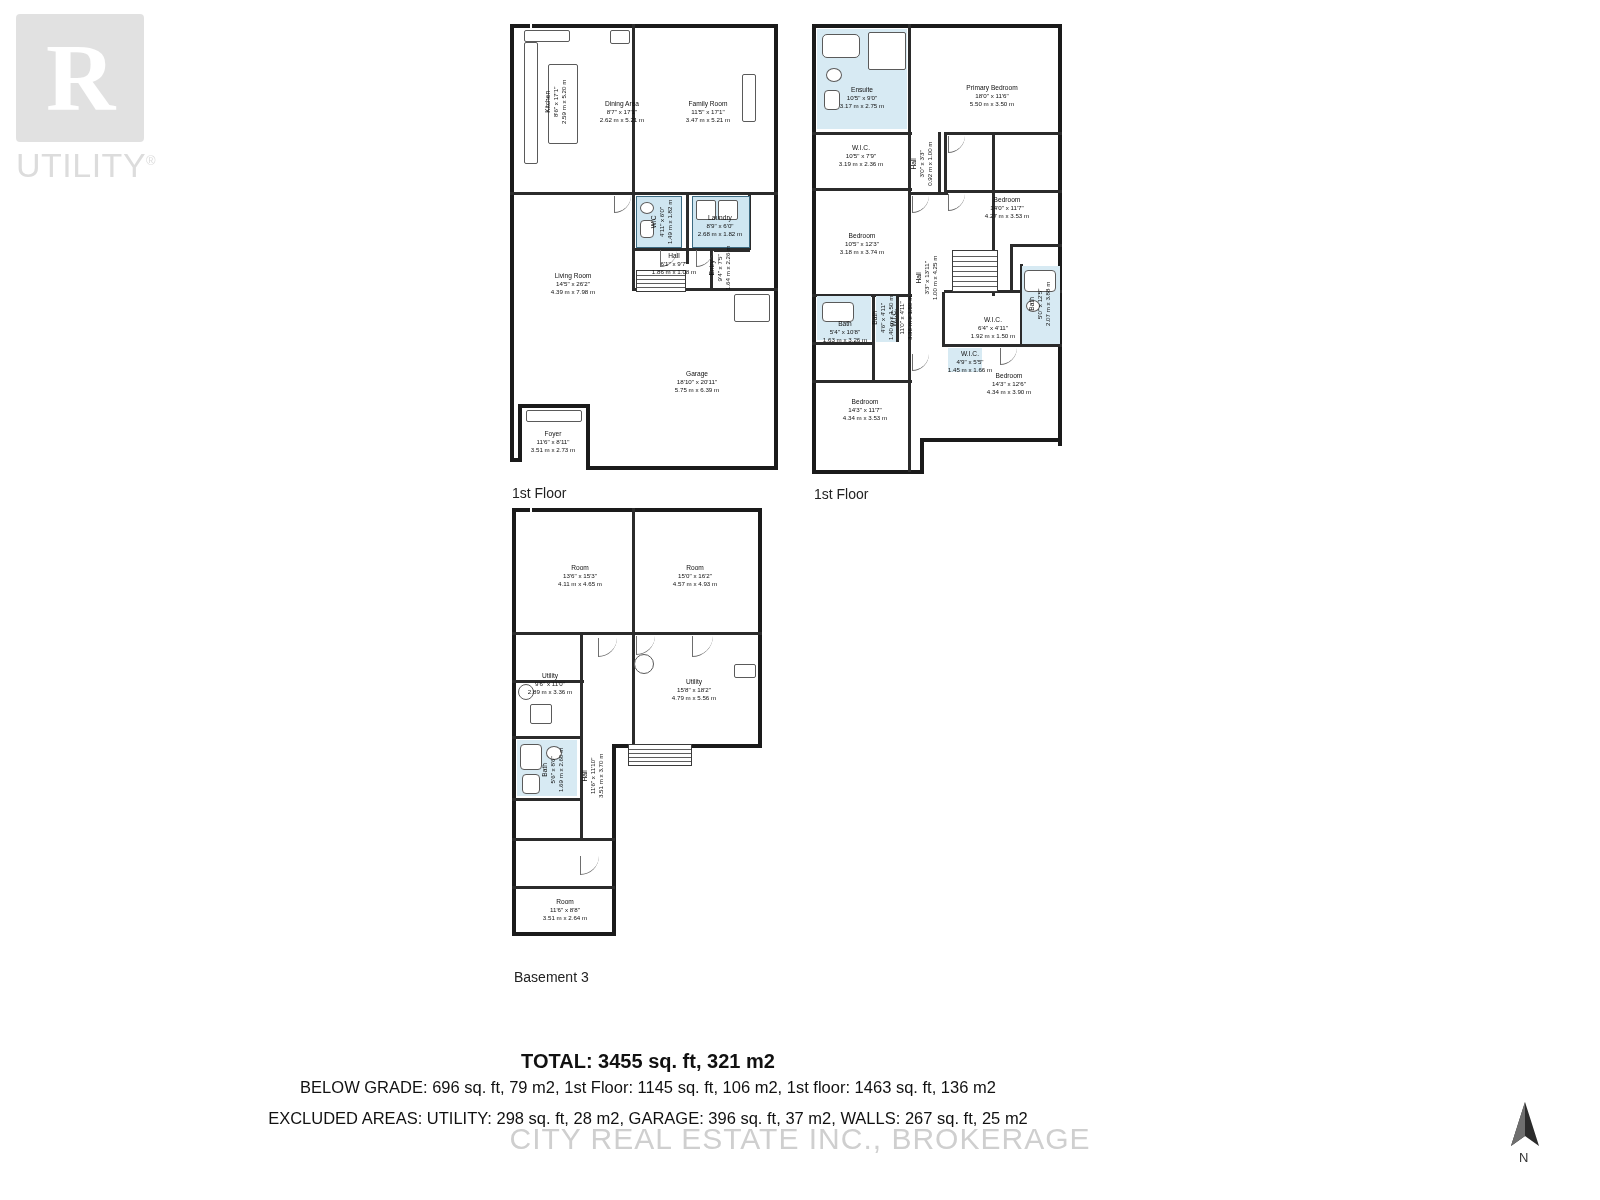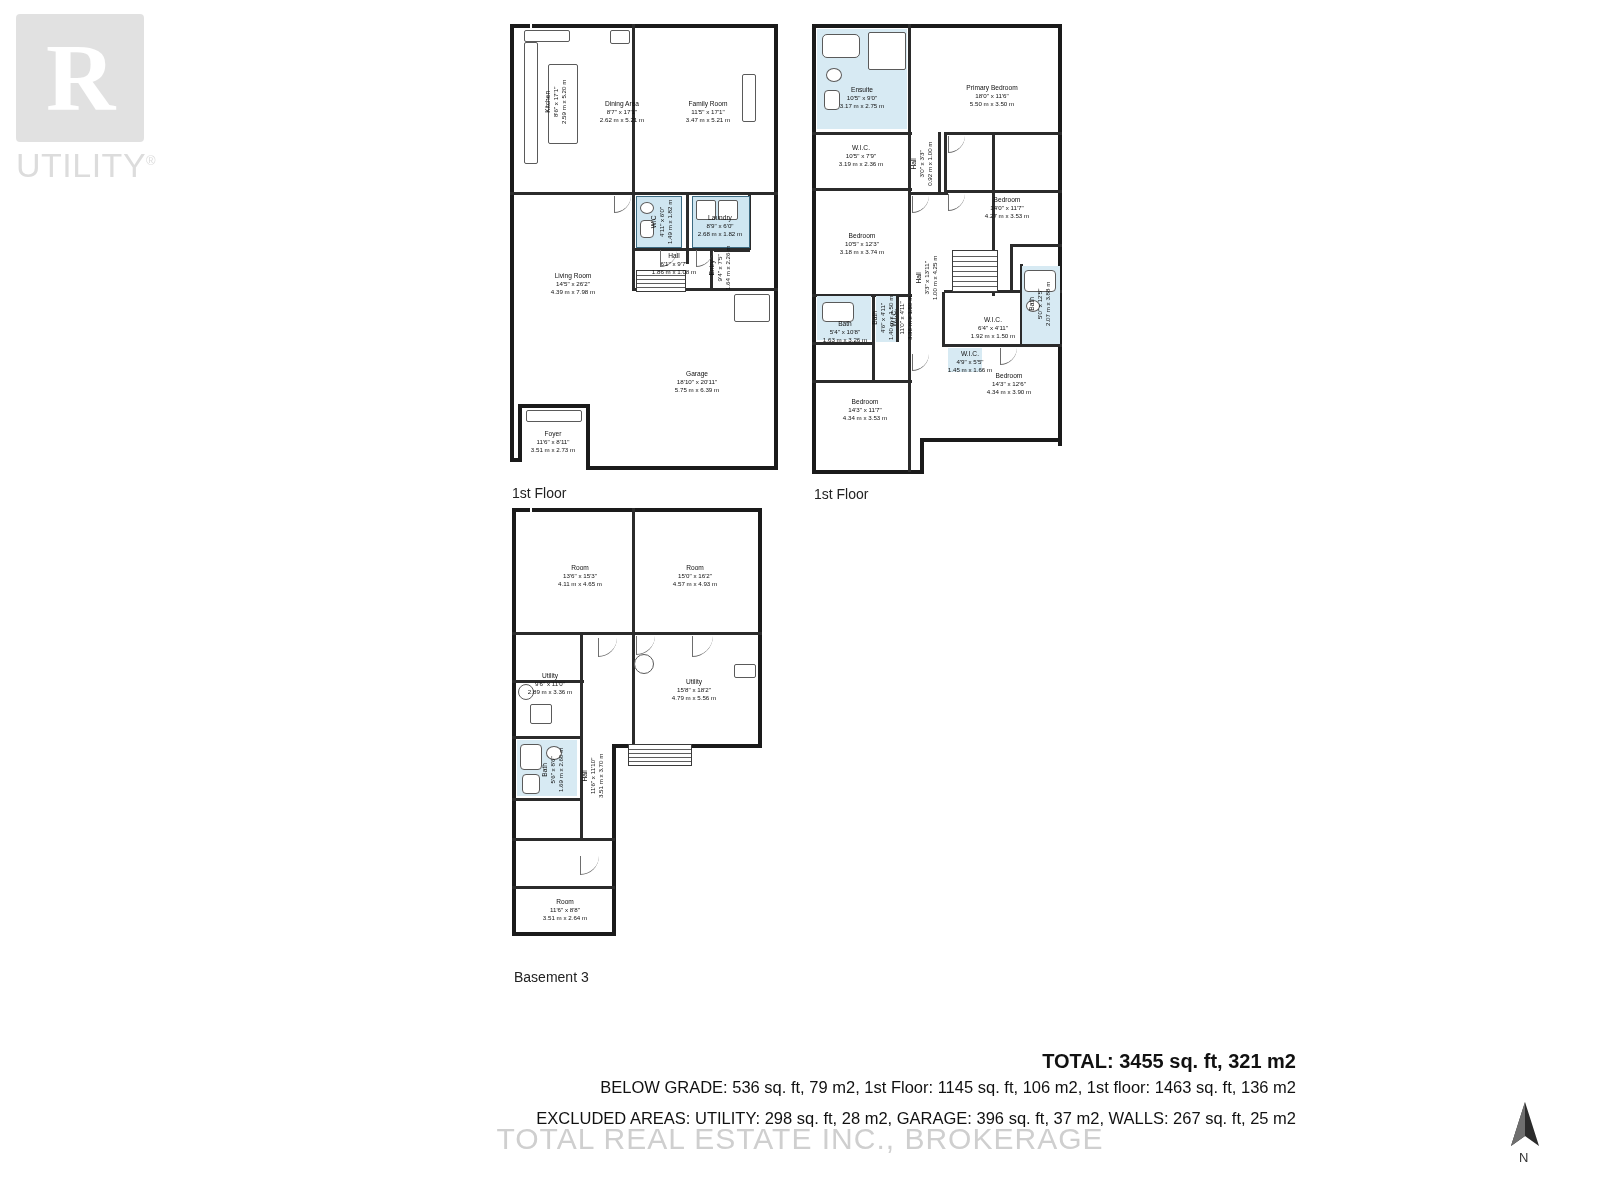--- a/index.html
+++ b/index.html
@@ -58,21 +58,21 @@
     position:absolute;text-align:center;line-height:1.25;
     font-size:6.4px;color:#111;white-space:nowrap;
   }
   .label .nm{font-size:6.6px;}
   .label .d1{font-size:6.2px;}
   .label .d2{font-size:6.2px;}
   .label.rot{transform:rotate(-90deg);transform-origin:center center;}
 
   
   .totals{
-    position:absolute;left:0;top:1050px;width:1296px;text-align:right;
+    position:absolute;left:0;top:1050px;width:1296px;text-align:center;
   }
   .totals .t1{font-size:20px;font-weight:bold;color:#111;margin-bottom:5px;}
   .totals .t2{font-size:16.5px;color:#111;margin-bottom:3px;}
   .totals .t3{font-size:16.5px;color:#111;margin-bottom:10px;margin-top:12px;}
   .totals .t4{font-size:11px;color:#222;}
 
   
   .compass{position:absolute;left:1495px;top:1098px;width:60px;height:70px;}
   .compass svg{display:block;}
 </style>
@@ -83,21 +83,21 @@
 
   <div class="realtor-wm">
     <div class="realtor-box">
       <span class="realtor-r">R</span>
     </div>
     <div class="realtor-word">
       <span>UTILITY</span><sup>®</sup>
     </div>
   </div>
 
-  <div class="brokerage-wm">TOTAL REAL ESTATE INC., BROKERAGE</div>
+  <div class="brokerage-wm">CITY REAL ESTATE INC., BROKERAGE</div>
 
   <div class="plan" style="left:510px;top:24px;width:280px;height:450px;">
 
     <div class="wall" style="left:0;top:0;width:4px;height:180px;"></div>
     <div class="wall" style="left:0;top:0;width:20px;height:4px;"></div>
     <div class="wall" style="left:22px;top:0;width:246px;height:4px;"></div>
     <div class="wall" style="left:264px;top:0;width:4px;height:446px;"></div>
     <div class="wall" style="left:0;top:176px;width:4px;height:262px;"></div>
     <div class="wall" style="left:0;top:434px;width:10px;height:4px;"></div>
     <div class="wall" style="left:8px;top:382px;width:4px;height:56px;"></div>
@@ -418,21 +418,21 @@
     <div class="label" style="left:18px;top:390px;width:70px;">
       <div class="nm">Room</div>
       <div class="d1">11'6" x 8'8"</div>
       <div class="d2">3.51 m x 2.64 m</div>
     </div>
   </div>
   <div class="plan-caption" style="left:514px;top:969px;">Basement 3</div>
 
   <div class="totals">
     <div class="t1">TOTAL: 3455 sq. ft, 321 m2</div>
-    <div class="t2">BELOW GRADE: 536 sq. ft, 79 m2, 1st Floor: 1145 sq. ft, 106 m2, 1st floor: 1463 sq. ft, 136 m2</div>
+    <div class="t2">BELOW GRADE: 696 sq. ft, 79 m2, 1st Floor: 1145 sq. ft, 106 m2, 1st floor: 1463 sq. ft, 136 m2</div>
     <div class="t3">EXCLUDED AREAS: UTILITY: 298 sq. ft, 28 m2, GARAGE: 396 sq. ft, 37 m2, WALLS: 267 sq. ft, 25 m2</div>
   </div>
 
   <div class="compass">
     <svg width="60" height="70" viewBox="0 0 60 70">
       <polygon points="30,4 44,48 30,38 16,48" fill="#2b2b2b"></polygon>
       <polygon points="30,4 30,38 16,48" fill="#6e6e6e"></polygon>
     </svg>
     <div style="position:absolute;left:24px;top:52px;font-size:13px;color:#333;">N</div>
   </div>

